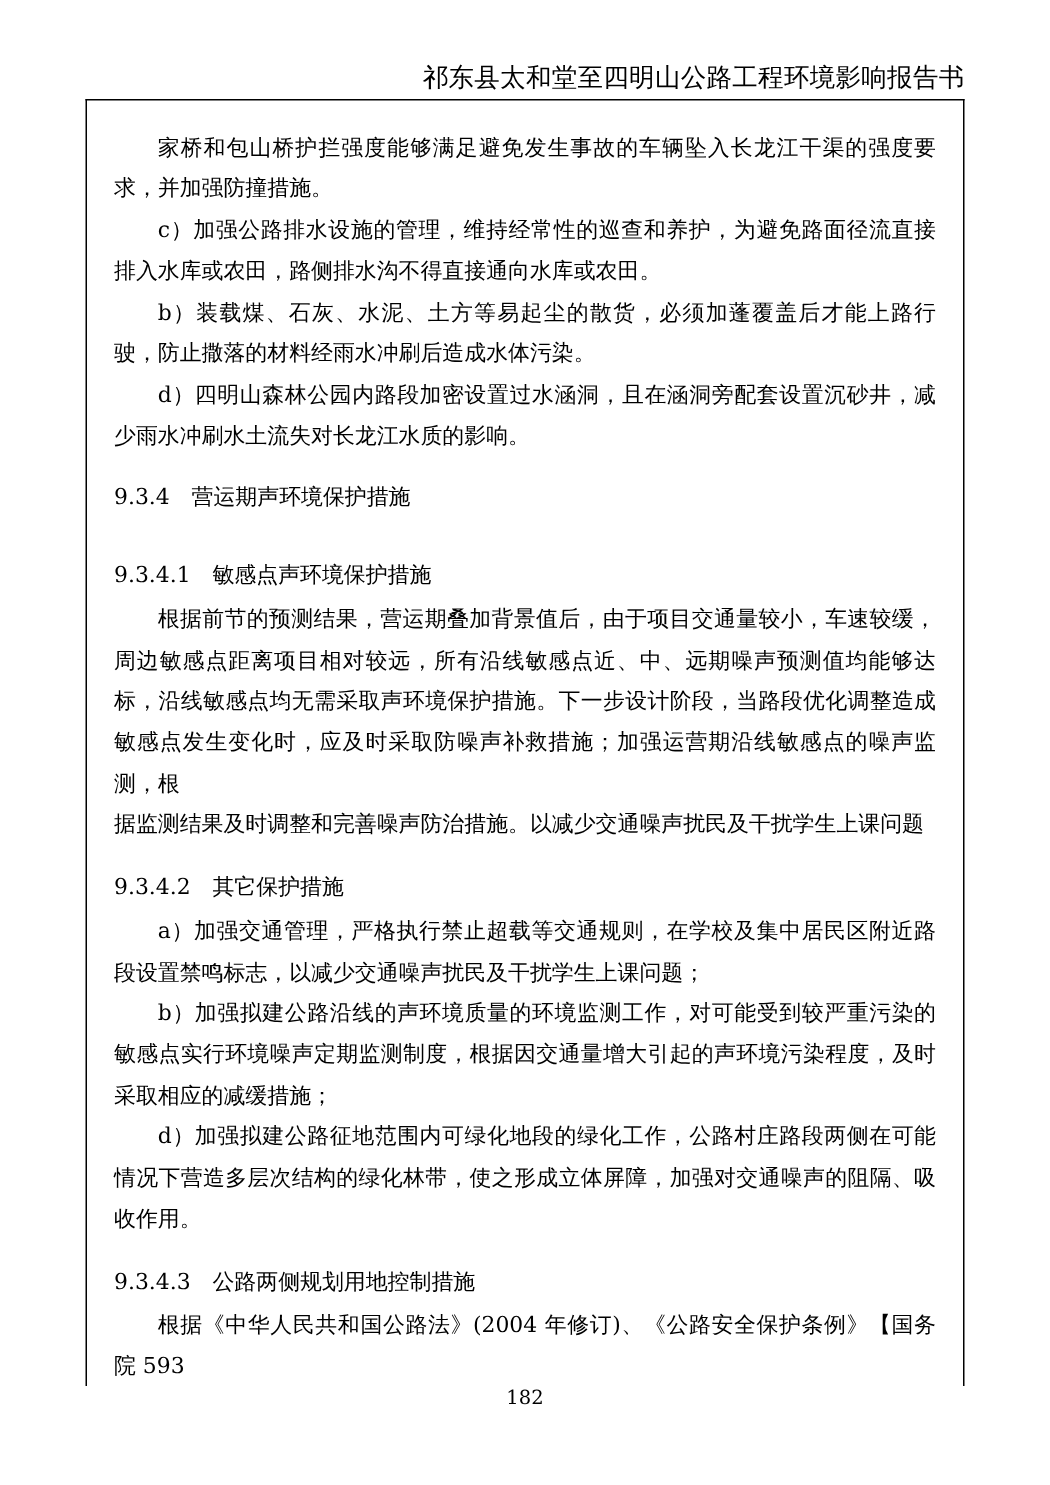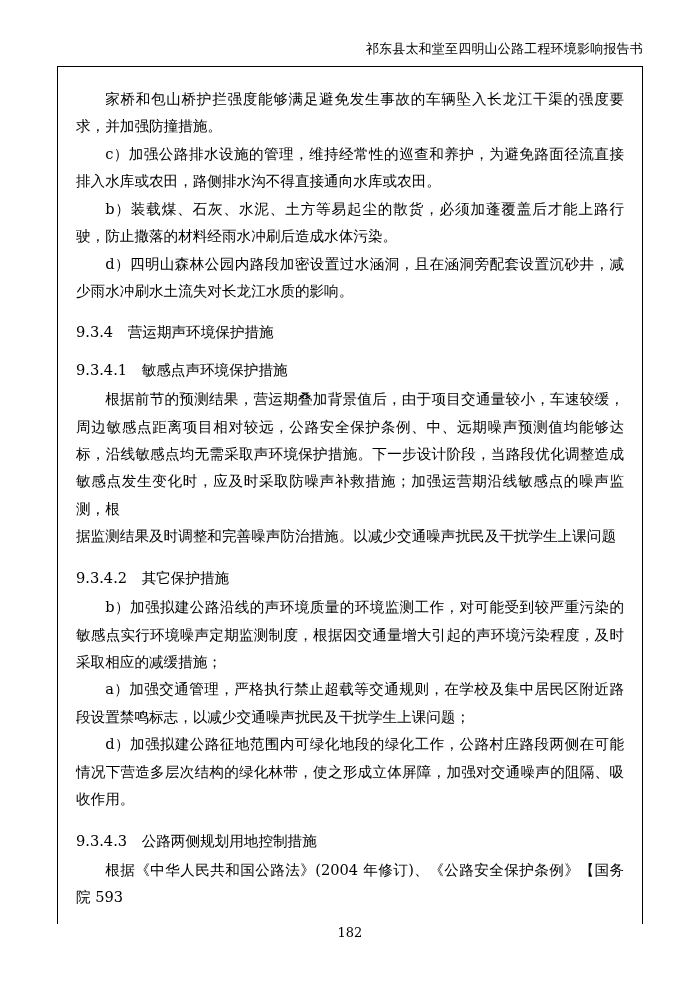--- a/index.html
+++ b/index.html
@@ -30,21 +30,21 @@
     border-left: 1px solid #000;
     border-right: 1px solid #000;
     border-top: 1px solid #000;
     box-sizing: border-box;
     pointer-events: none;
   }
   .header {
     position: absolute;
     top: 40px;
     right: 57px;
-    font-size: 13px;
+    font-size: 17px;
     letter-spacing: 0.2px;
     color: #000;
     font-family: "DejaVu Serif", "Liberation Serif", serif;
     white-space: nowrap;
   }
   .content {
     position: absolute;
     left: 76px;
     top: 85px;
     width: 548px;
@@ -56,21 +56,21 @@
   p {
     margin: 0 0 0 0;
   }
   .indent2 {
     text-indent: 2em;
   }
   .underline {
     text-underline-offset: 3px;
   }
   .heading {
-    margin-top: 10px;
+    margin-top: 24px;
     margin-bottom: 2px;
   }
   .heading-gap {
     margin-top: 14px;
   }
   .footer {
     position: absolute;
     bottom: 50px;
     left: 0;
     width: 700px;
@@ -96,27 +96,27 @@
     <p class="indent2">c）加强公路排水设施的管理，维持经常性的巡查和养护，为避免路面径流直接排入水库或农田，路侧排水沟不得直接通向水库或农田。</p>
 
     <p class="indent2">b）装载煤、石灰、水泥、土方等易起尘的散货，必须加蓬覆盖后才能上路行驶，防止撒落的材料经雨水冲刷后造成水体污染。</p>
 
     <p class="indent2 underline">d）四明山森林公园内路段加密设置过水涵洞，且在涵洞旁配套设置沉砂井，减少雨水冲刷水土流失对长龙江水质的影响。</p>
 
     <p class="heading heading-gap">9.3.4　营运期声环境保护措施</p>
 
     <p class="heading">9.3.4.1　敏感点声环境保护措施</p>
 
-    <p class="indent2"><span class="blk">根据前节的预测结果，营运期叠加背景值后，由于项目交通量较小，车速较缓，周边敏感点距离项目相对较远，公路安全保护条例、中、远期噪声预测值均能够达标，沿线敏感点均无需采取声环境保护措施。下一步设计阶段，当路段优化调整造成敏感点发生变化时，应及时采取防噪声补救措施；加强运营期沿线敏感点的噪声监测，根</span><span>据监测结果及时调整和完善噪声防治措施。</span><span class="underline">以减少交通噪声扰民及干扰学生上课问题</span></p>
+    <p class="indent2"><span class="blk">根据前节的预测结果，营运期叠加背景值后，由于项目交通量较小，车速较缓，周边敏感点距离项目相对较远，所有沿线敏感点近、中、远期噪声预测值均能够达标，沿线敏感点均无需采取声环境保护措施。下一步设计阶段，当路段优化调整造成敏感点发生变化时，应及时采取防噪声补救措施；加强运营期沿线敏感点的噪声监测，根</span><span>据监测结果及时调整和完善噪声防治措施。</span><span class="underline">以减少交通噪声扰民及干扰学生上课问题</span></p>
 
     <p class="heading heading-gap">9.3.4.2　其它保护措施</p>
 
+    <p class="indent2">a）加强交通管理，严格执行禁止超载等交通规则，在学校及集中居民区附近路段设置禁鸣标志，以减少交通噪声扰民及干扰学生上课问题；</p>
+
     <p class="indent2">b）加强拟建公路沿线的声环境质量的环境监测工作，对可能受到较严重污染的敏感点实行环境噪声定期监测制度，根据因交通量增大引起的声环境污染程度，及时采取相应的减缓措施；</p>
-
-    <p class="indent2">a）加强交通管理，严格执行禁止超载等交通规则，在学校及集中居民区附近路段设置禁鸣标志，以减少交通噪声扰民及干扰学生上课问题；</p>
 
 
     <p class="indent2">d）加强拟建公路征地范围内可绿化地段的绿化工作，公路村庄路段两侧在可能情况下营造多层次结构的绿化林带，使之形成立体屏障，加强对交通噪声的阻隔、吸收作用。</p>
 
     <p class="heading heading-gap">9.3.4.3　公路两侧规划用地控制措施</p>
 
     <p class="indent2">根据《中华人民共和国公路法》(2004 年修订)、《公路安全保护条例》【国务院 593</p>
 
   </div>
 

